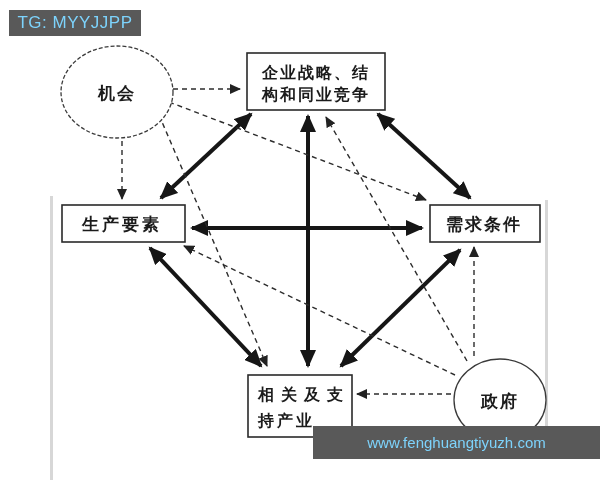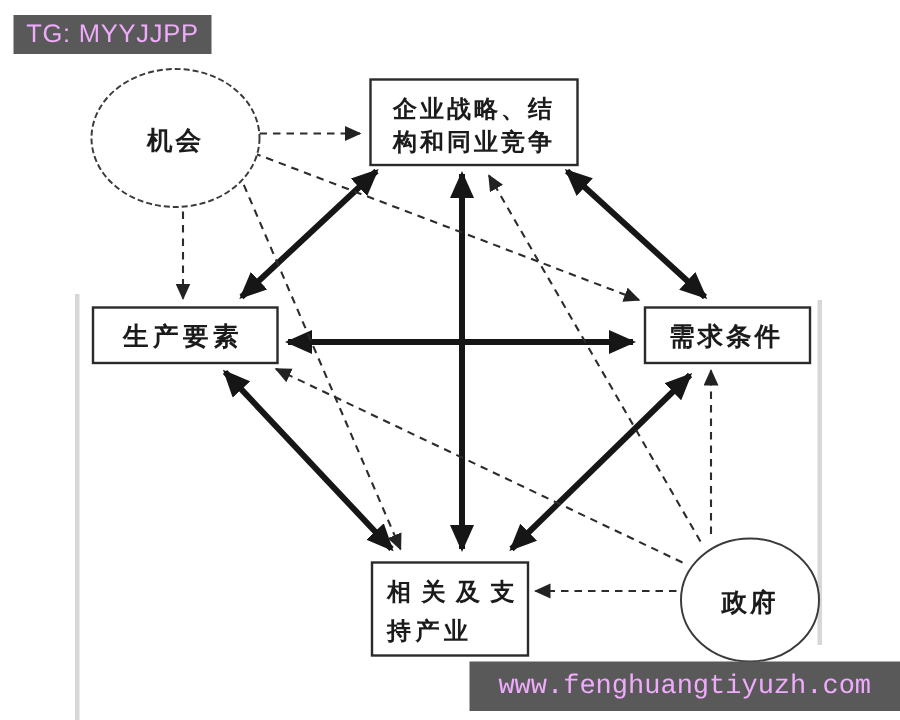--- a/index.html
+++ b/index.html
@@ -2,26 +2,26 @@
 <html><head>
 <meta charset="utf-8">
 <style>
   html,body{margin:0;padding:0;}
   body{
     width:600px;height:480px;position:relative;overflow:hidden;
     background:#ffffff;
     font-family:"Liberation Sans","DejaVu Sans",sans-serif;
   }
   .wm{
-    position:absolute;background:#595959;color:#f0abfc;
+    position:absolute;background:#595959;color:#7dd3fc;
     display:flex;align-items:center;justify-content:center;
     font-family:"Liberation Sans",sans-serif;
   }
   #badge{left:9px;top:10px;width:132px;height:26px;font-size:17px;letter-spacing:0.5px;}
-  #bar{left:313px;top:441px;width:287px;height:33px;font-size:18px;font-family:Liberation Mono, monospace;}
+  #bar{left:313px;top:426px;width:287px;height:33px;font-size:15px;}
   #diagram{position:absolute;left:0;top:0;}
   .edge-left{position:absolute;left:50px;top:196px;width:3px;height:284px;background:#d7d7d7;}
   .edge-right{position:absolute;left:545px;top:200px;width:3px;height:230px;background:#d7d7d7;}
   svg text{
     font-family:"DejaVu Sans","Liberation Sans",sans-serif;
     fill:#1b1b1b;font-weight:600;
   }
   .node-box{fill:#ffffff;stroke:#2a2a2a;stroke-width:1.6;}
   .node-ellipse{fill:#ffffff;stroke:#3a3a3a;stroke-width:1.3;}
   .solid-edge{stroke:#161616;stroke-width:4;}

